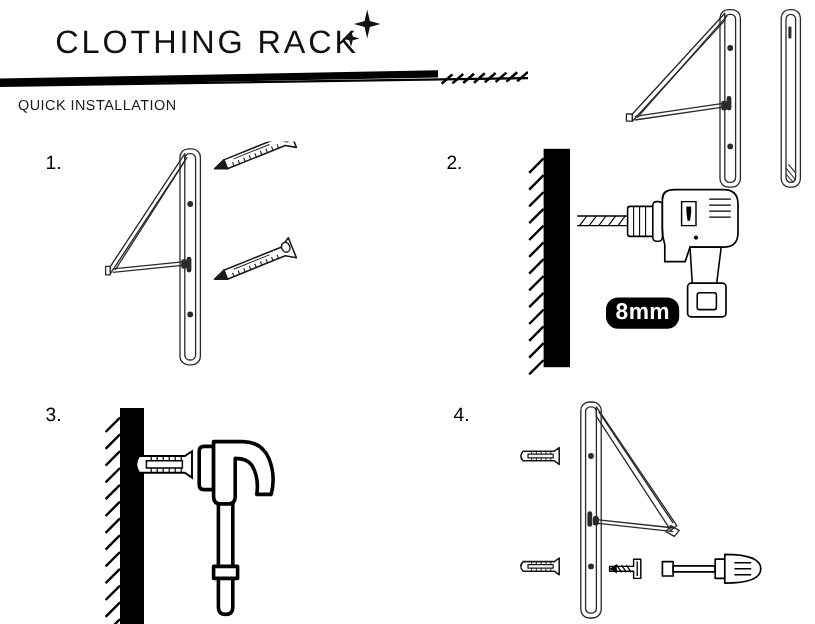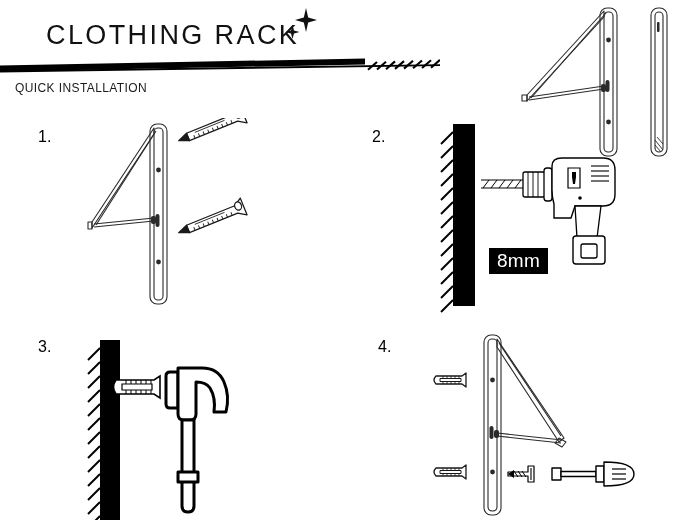--- a/index.html
+++ b/index.html
@@ -55,30 +55,31 @@
   .art { display: block; }
 
   #hero-bracket-art { left: 505px; top: 2px; }
   #step-1-art { left: 78px; top: 118px; }
   #step-2-art { left: 425px; top: 118px; }
   #step-3-art { left: 78px; top: 336px; }
   #step-4-art { left: 428px; top: 330px; }
 
   
   #drill-size-badge {
-    left: 489px;
+    left: 505px;
     top: 248px;
     background: #000000;
     color: #ffffff;
     font-size: 19px;
-    font-weight: 400;
+    font-weight: 700;
     letter-spacing: 0.3px;
     padding: 3px 8px 4px 8px;
     line-height: 1;
     white-space: nowrap;
+    border-radius: 10px;
   }
 </style>
 </head>
 <body>
 
 <div class="page">
 
   <div class="abs" id="main-title">CLOTHING RACK</div>
 
   <div class="abs" id="sparkle-group">

